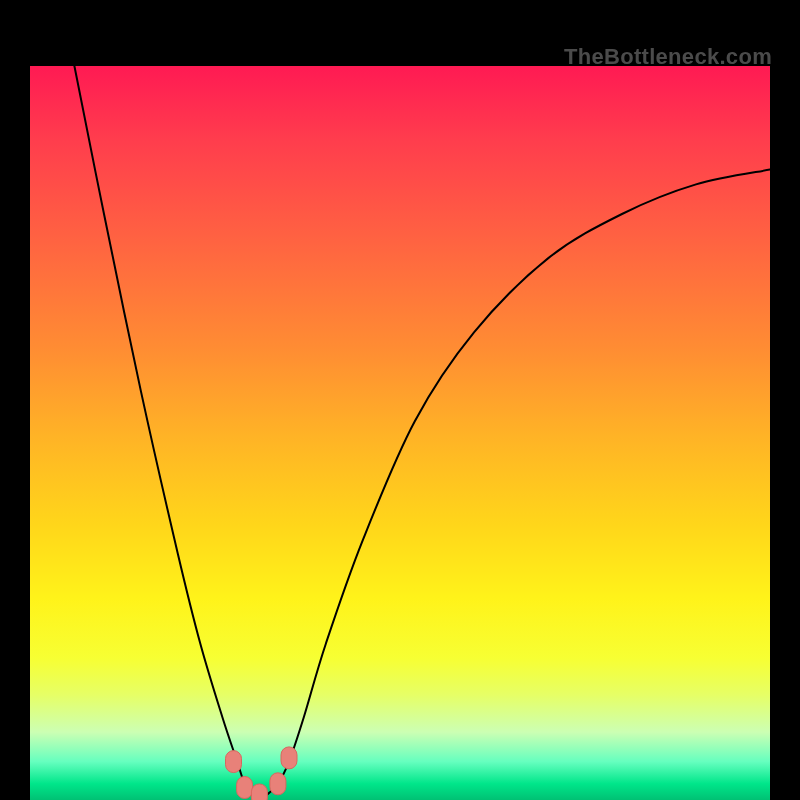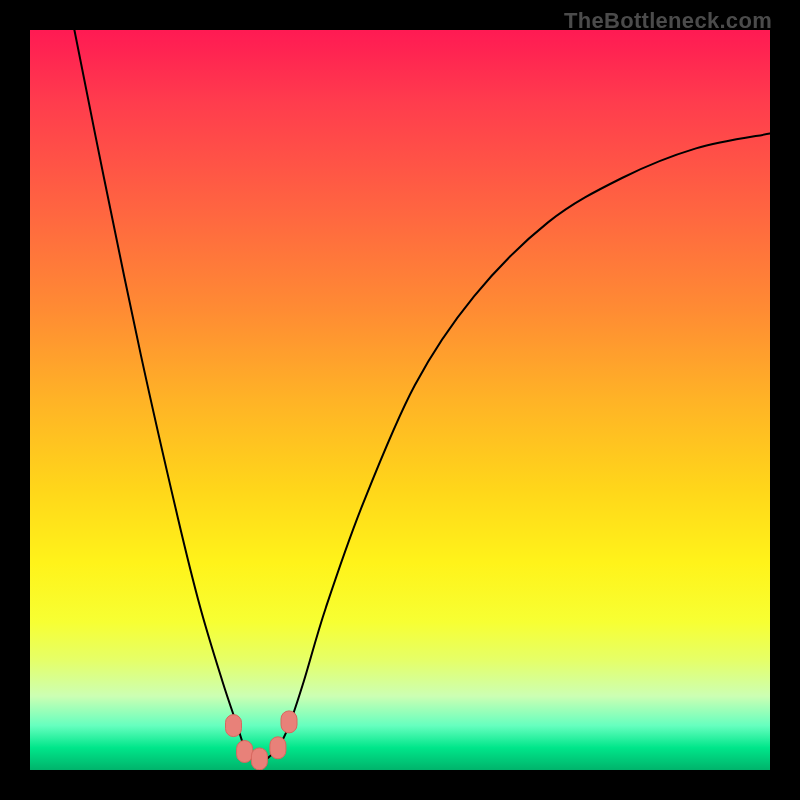--- a/index.html
+++ b/index.html
@@ -9,20 +9,21 @@
     height: 800px;
     overflow: hidden;
     background: #000;
     font-family: Arial, Helvetica, sans-serif;
   }
   .frame {
     position: relative;
     width: 800px;
     height: 647px;
     background: #000;
+    margin-top: 36px;
   }
   .plot-area {
     position: absolute;
     left: 30px;
     top: 30px;
     width: 740px;
     height: 740px;
     background: linear-gradient(
       to bottom,
       #ff1a53 0%,

